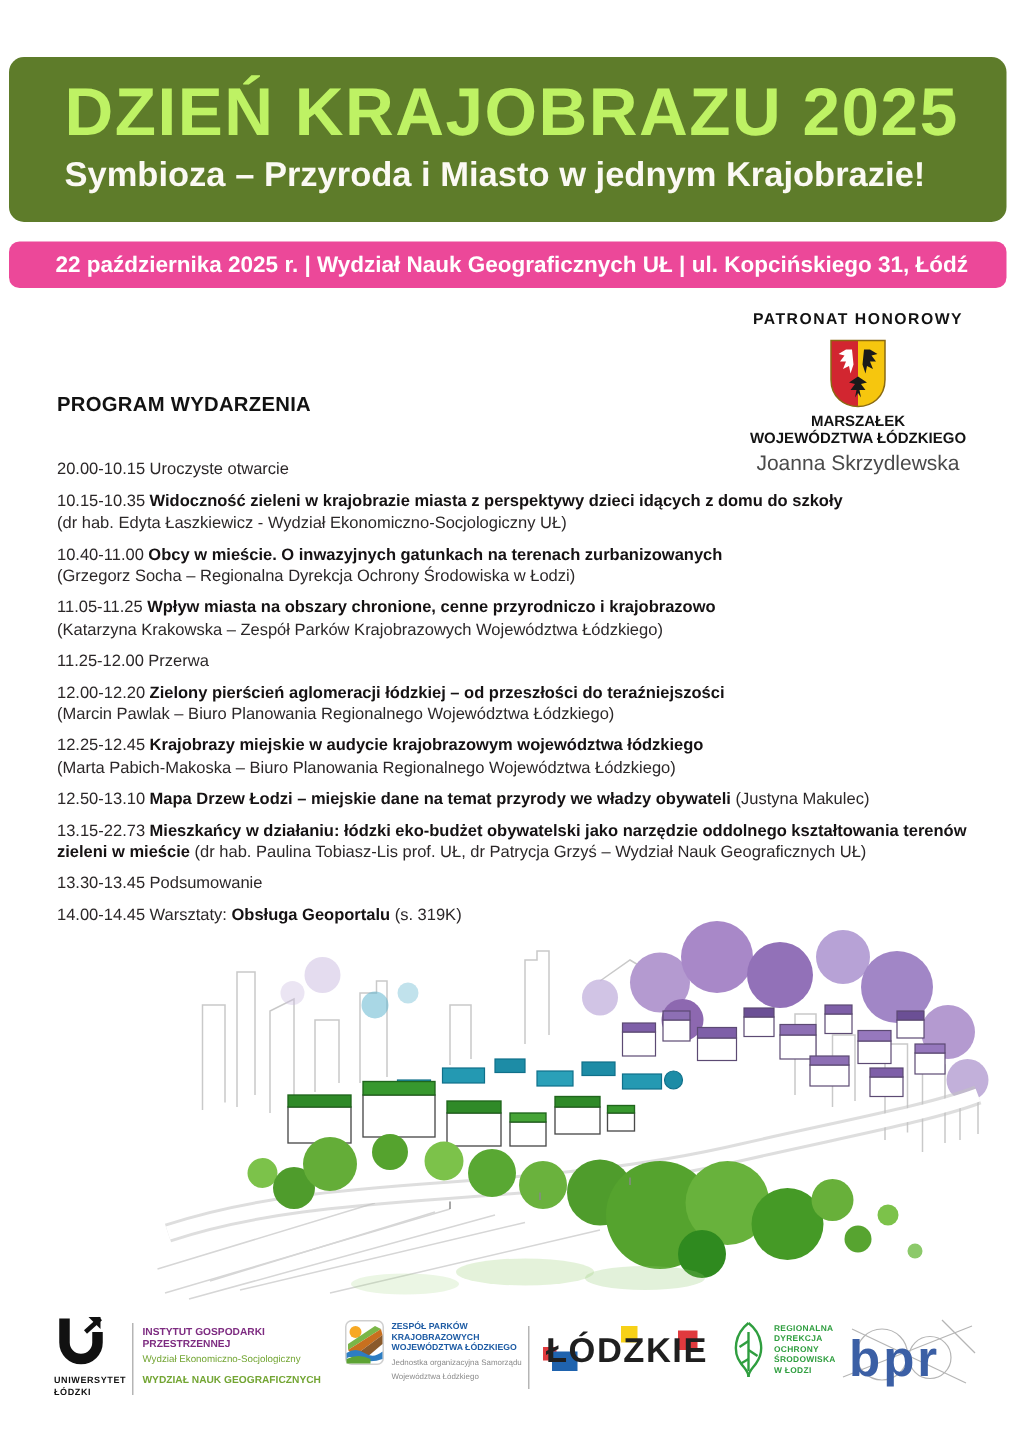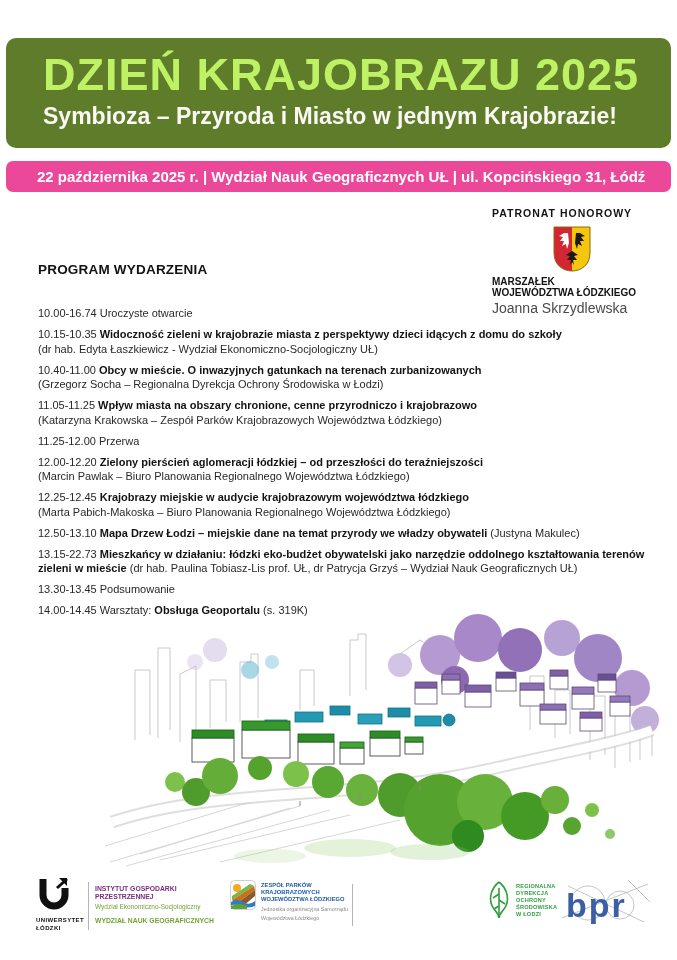--- a/index.html
+++ b/index.html
@@ -19,21 +19,21 @@
   }
   .band-green .subtitle{
     font-size:23px;font-weight:bold;color:#fbf9f3;margin-top:3px;white-space:nowrap;
   }
   .band-purple{
     position:absolute;left:6px;right:6px;top:161px;height:31px;
     background:#ec4899;border-radius:7px;display:flex;align-items:center;
     padding-left:31px;font-size:15px;font-weight:bold;color:#ffffff;white-space:nowrap;
   }
   
-  .patronage{position:absolute;left:492px;top:207px;width:160px;text-align:left;}
+  .patronage{position:absolute;left:492px;top:207px;width:160px;text-align:center;}
   .patronage .label{font-size:10.5px;font-weight:bold;color:#121212;letter-spacing:1px;white-space:nowrap;}
   .patronage .coa{margin:6px auto 4px auto;display:block;}
   .patronage .m1,.patronage .m2{font-size:10px;font-weight:bold;color:#121212;line-height:10.5px;}
   .patronage .person{font-size:14px;color:#4a4a4a;margin-top:2px;}
   
   .program{position:absolute;left:38px;top:262px;width:632px;}
   .program .heading{font-size:13.5px;font-weight:bold;color:#121212;letter-spacing:.2px;margin-bottom:29px;}
   .pi{margin-bottom:6.5px;font-size:11px;line-height:14.5px;color:#2b2728;}
   .pi .t{margin-right:3px;}
   .pi .b{font-weight:bold;color:#151213;}
@@ -103,21 +103,21 @@
     </svg>
     <div class="m1">MARSZAŁEK</div>
     <div class="m2">WOJEWÓDZTWA ŁÓDZKIEGO</div>
     <div class="person">Joanna Skrzydlewska</div>
   </div>
 
   <div class="program">
     <div class="heading">PROGRAM WYDARZENIA</div>
     <div>
       <div class="pi">
-        <span class="t">10.00-16.74</span><span>Uroczyste otwarcie</span>
+        <span class="t">20.00-10.15</span><span>Uroczyste otwarcie</span>
       </div>
       <div class="pi">
         <div><span class="t">10.15-10.35</span><span class="b">Widoczność zieleni w krajobrazie miasta z perspektywy dzieci idących z domu do szkoły</span></div>
         <div class="l2">(dr hab. Edyta Łaszkiewicz - Wydział Ekonomiczno-Socjologiczny UŁ)</div>
       </div>
       <div class="pi">
         <div><span class="t">10.40-11.00</span><span class="b">Obcy w mieście. O inwazyjnych gatunkach na terenach zurbanizowanych</span></div>
         <div class="l2">(Grzegorz Socha – Regionalna Dyrekcja Ochrony Środowiska w Łodzi)</div>
       </div>
       <div class="pi">
@@ -309,20 +309,27 @@
       <div class="z1">ZESPÓŁ PARKÓW</div>
       <div class="z1">KRAJOBRAZOWYCH</div>
       <div class="z1">WOJEWÓDZTWA ŁÓDZKIEGO</div>
       <div class="zs">Jednostka organizacyjna Samorządu</div>
       <div class="zs">Województwa Łódzkiego</div>
     </div>
   </div>
 
   <div class="fdiv div2"></div>
 
+  <div class="footer-item lodzkie">
+    <span class="sq sq-red1"></span>
+    <span class="sq sq-blue"></span>
+    <span class="sq sq-yellow"></span>
+    <span class="sq sq-red2"></span>
+    <span class="word">ŁÓDZKIE</span>
+  </div>
 
   <div class="footer-item rdos">
     <svg width="26" height="42" viewBox="0 0 26 42">
       <g stroke="#2f9e3f" stroke-width="1.6" fill="none">
         <path d="M13,2 C4,9 2,21 8,29 C10,32 13,34 13,38"></path>
         <path d="M13,2 C22,9 24,21 18,29 C16,32 13,34 13,38"></path>
         <path d="M13,8 V34"></path>
         <path d="M13,14 L7,18"></path>
           <path d="M13,20 L19,24"></path>
           <path d="M13,26 L8,29"></path>

